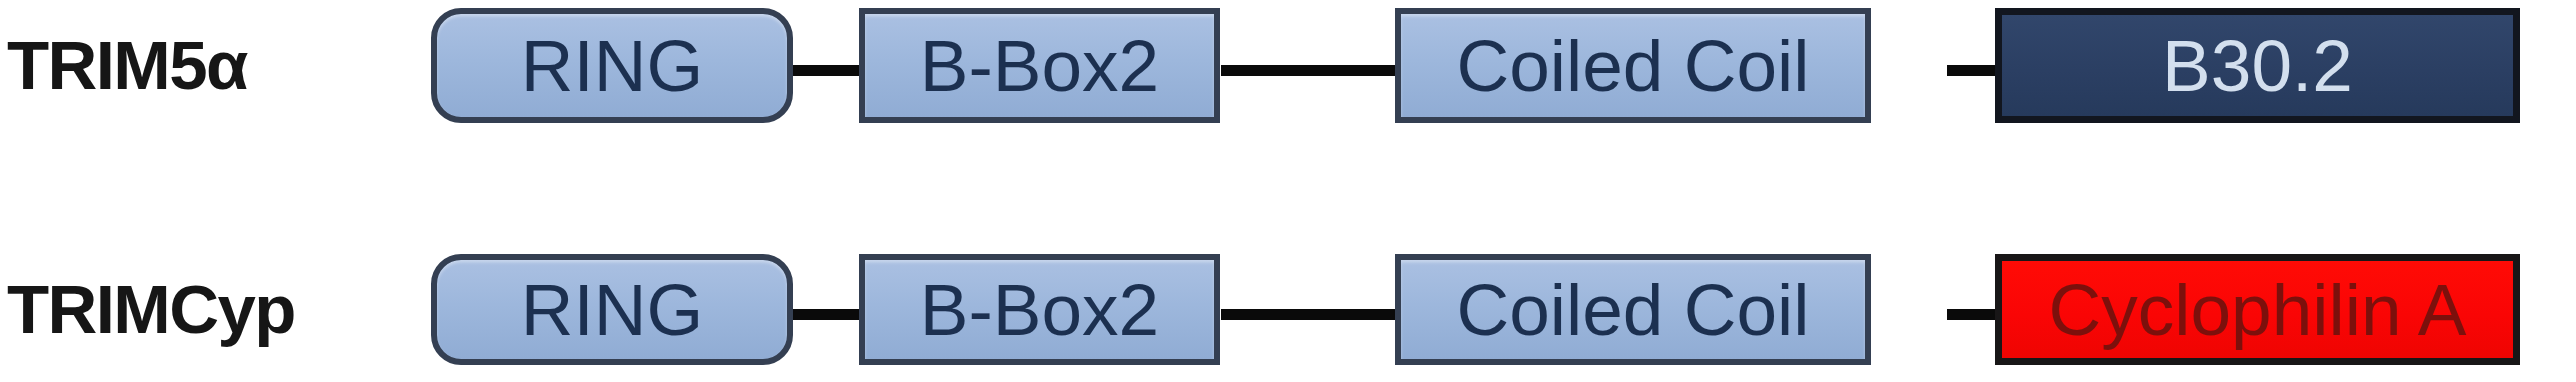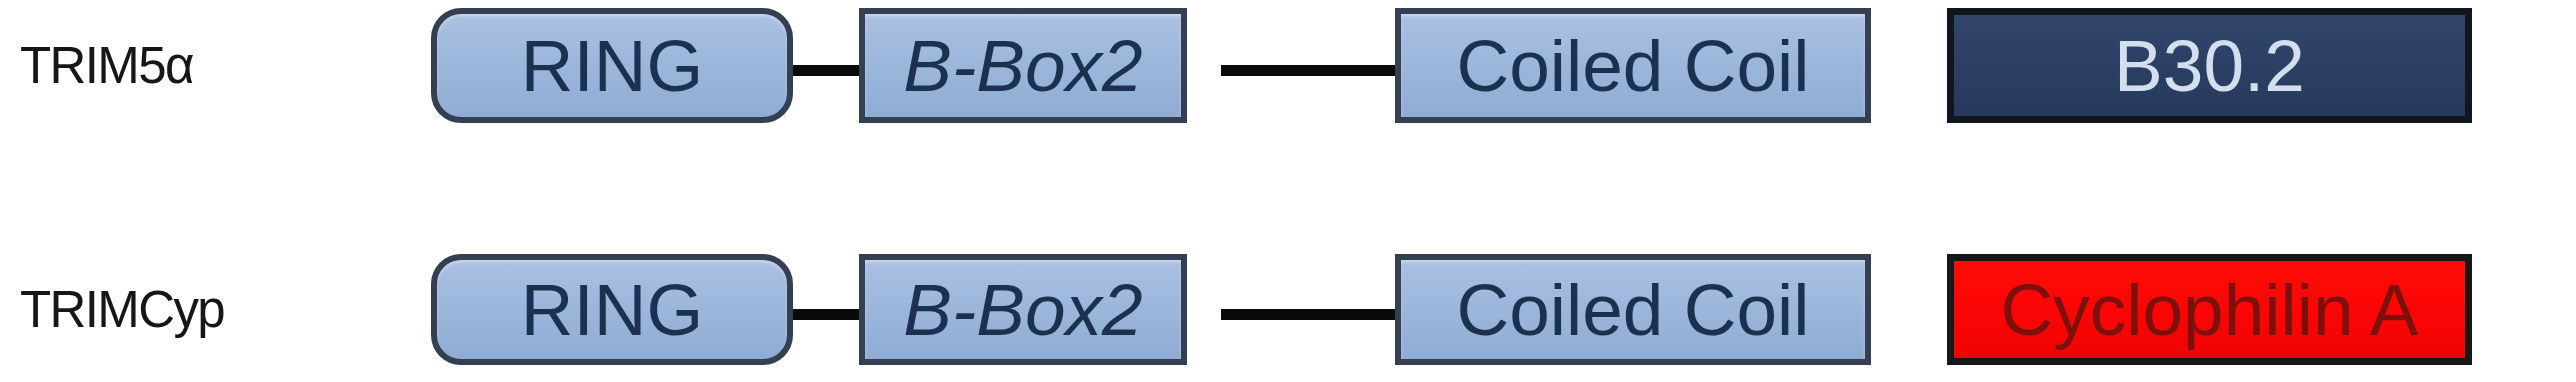--- a/index.html
+++ b/index.html
@@ -11,25 +11,25 @@
   .figure {
     position: relative;
     width: 2576px;
     height: 383px;
     background: #ffffff;
     overflow: hidden;
   }
   
   .row-label {
     position: absolute;
-    left: 20px;
+    left: 7px;
     display: flex;
     align-items: center;
-    font-weight: 400;
-    font-size: 51px;
+    font-weight: 700;
+    font-size: 69px;
     letter-spacing: -1.6px;
     color: #161616;
     white-space: nowrap;
   }
   .row1 .row-label { top: 8px;  height: 115px; }
   .row2 .row-label { top: 254px; height: 111px; }
 
   
   .box {
     position: absolute;
@@ -55,23 +55,23 @@
     color: #d3dfee;
   }
   .box.red {
     background: linear-gradient(180deg, #ff0b06 0%, #fa0505 55%, #ef0402 100%);
     border: 7.3px solid #181617;
     color: #7c100c;
   }
 
   
   .slot-ring  { left: 431px;  width: 362px; border-radius: 30px; }
-  .slot-bbox2 { left: 859px; width: 328px; font-style: italic; }
+  .slot-bbox2 { left: 859px; width: 361px; }
   .slot-cc    { left: 1395px; width: 476px; }
-  .slot-term  { left: 1947px; width: 525px; }
+  .slot-term  { left: 1995px; width: 525px; }
 
   
   .conn {
     position: absolute;
     height: 10.6px;
     background: #0a0a0a;
   }
   .row1 .conn { top: 65px; }
   .row2 .conn { top: 309px; }
   .conn1 { left: 793px;  width: 66px; }

